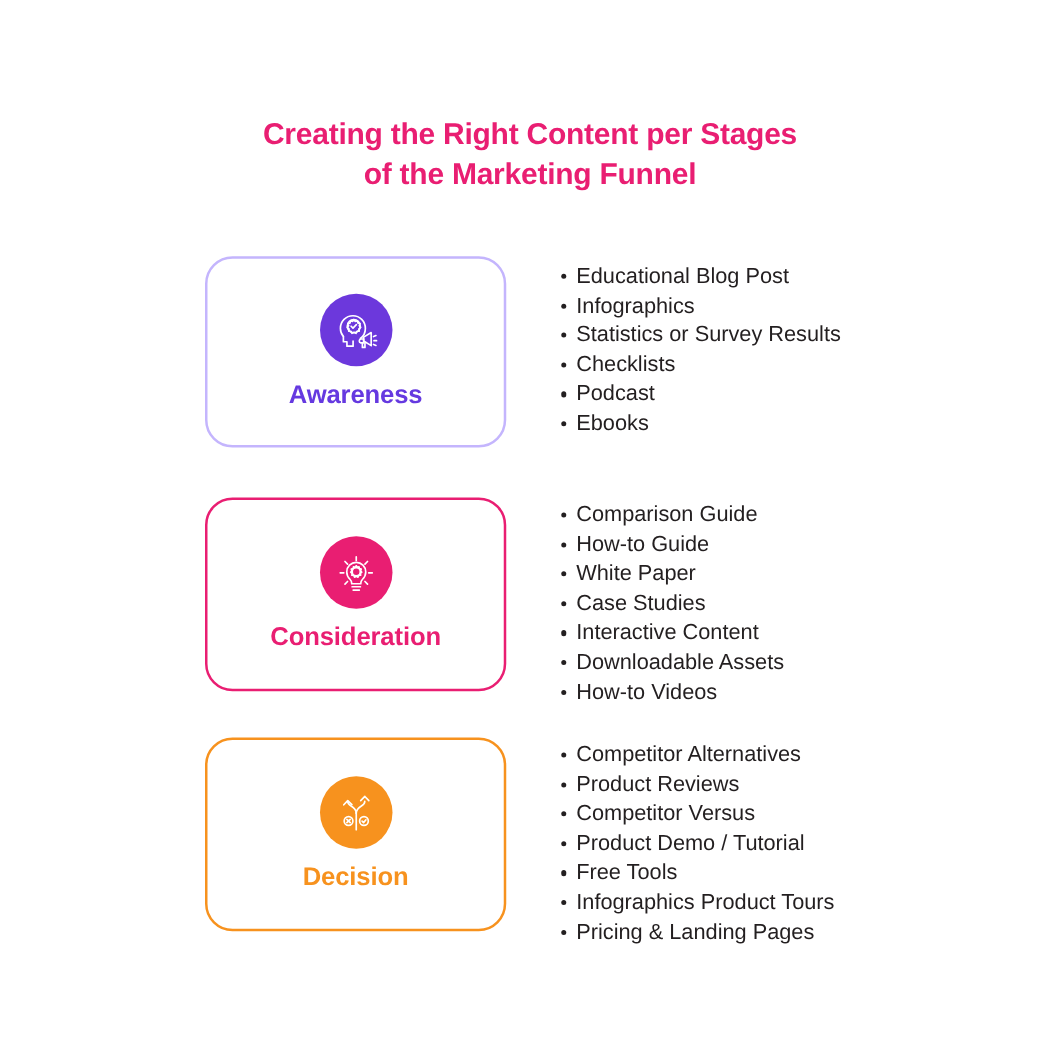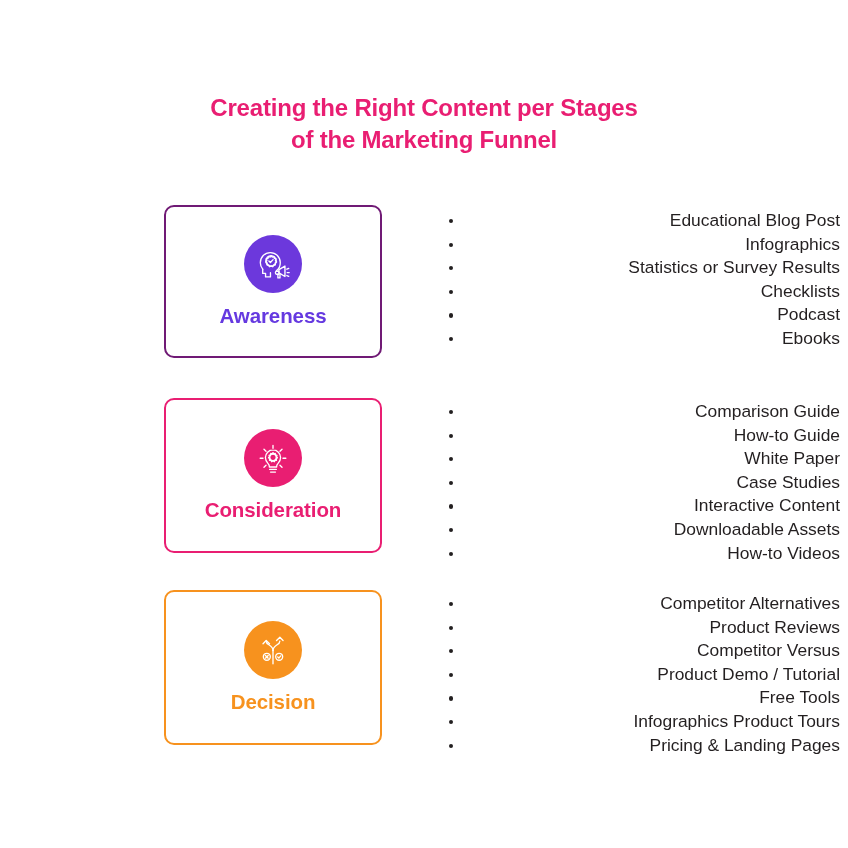--- a/index.html
+++ b/index.html
@@ -43,25 +43,25 @@
     height: 0;
   }
   .stage-row.s0 { top: 205px; }
   .stage-row.s1 { top: 398px; }
   .stage-row.s2 { top: 590px; }
 
   .card {
     position: absolute;
     left: 164px;
     top: 0;
-    width: 218px;
+    width: 241px;
     height: 153px;
     box-sizing: border-box;
-    border: 2px solid #701a75;
-    border-radius: 10px;
+    border: 2px solid #c4b5fd;
+    border-radius: 22px;
     background: #ffffff;
     display: flex;
     flex-direction: column;
     align-items: center;
     justify-content: center;
   }
   .card.tall { height: 155px; }
 
   .icon-badge {
     width: 58px;
@@ -94,21 +94,20 @@
     margin: 0;
     padding: 0;
   }
   .bullets li {
     position: relative;
     padding-left: 13px;
     font-size: 17.4px;
     line-height: 23.6px;
     color: #231f20;
     white-space: nowrap;
-    text-align: right;
   }
   .bullets li::before {
     content: "";
     position: absolute;
     left: 1px;
     top: 10px;
     width: 4.2px;
     height: 4.2px;
     border-radius: 50%;
     background: #231f20;

